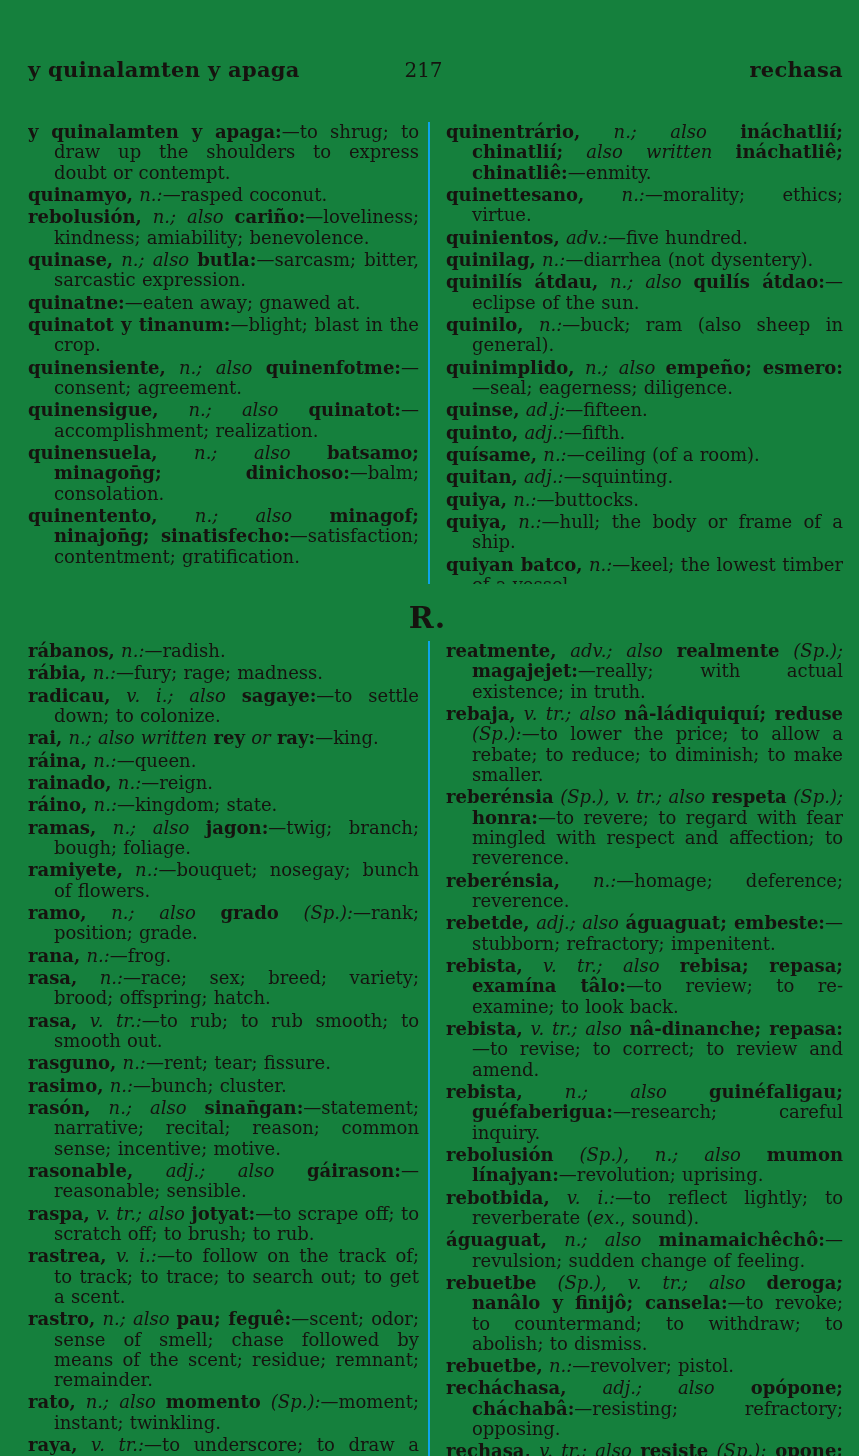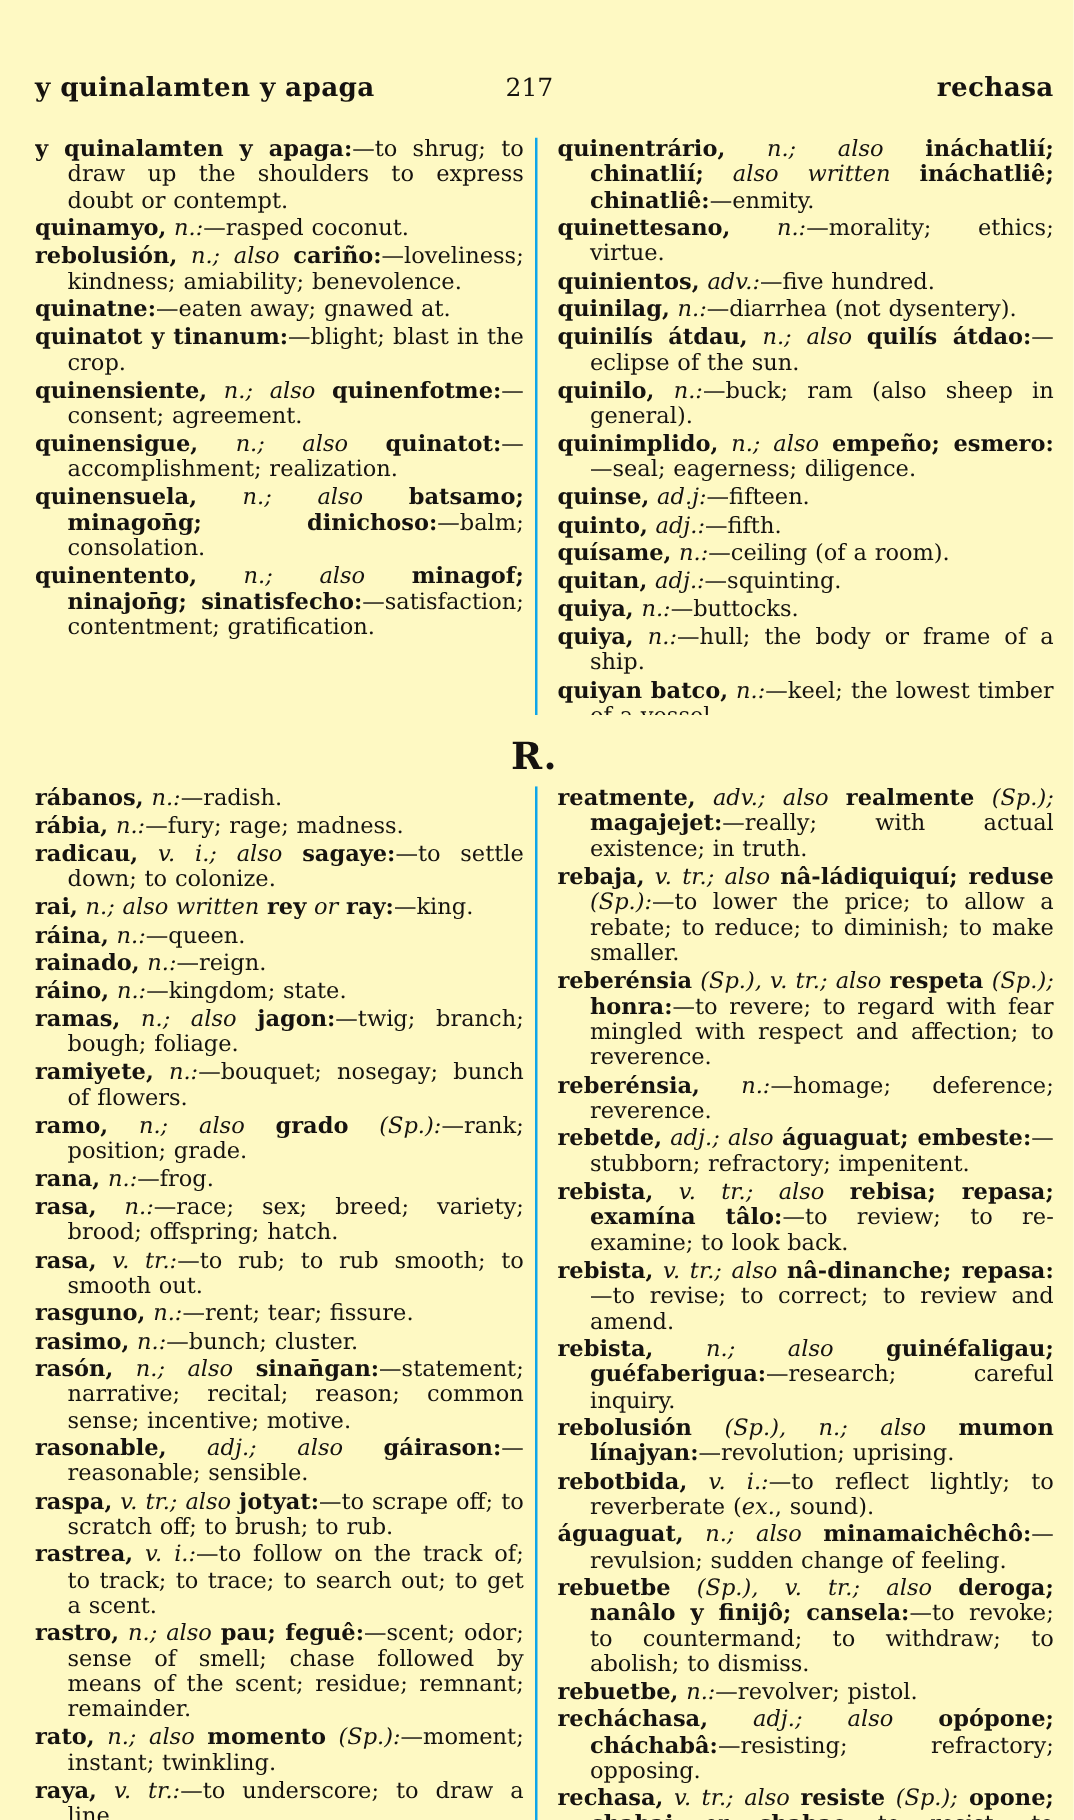--- a/index.html
+++ b/index.html
@@ -21,21 +21,21 @@
     margin-top:8px;
   }
   .runhead .lh{font-weight:bold;justify-self:start;letter-spacing:.3px;}
   .runhead .pn{justify-self:center;font-weight:normal;transform:translateX(-12px);font-size:20px;margin-top:36px;}
   .runhead .rh{font-weight:bold;justify-self:end;letter-spacing:.3px;}
   
   .cols{
     display:flex;
     align-items:stretch;
   }
-  .sec-top{margin-top:28px;height:462px;overflow:hidden;}
+  .sec-top{margin-top:40px;height:462px;overflow:hidden;}
   .sec-bottom{margin-top:6px;height:880px;overflow:hidden;}
   .col{box-sizing:border-box;}
   .col-l{width:400px;padding-right:9px;}
   .col-r{flex:1;border-left:2px solid #0ea5e9;padding-left:16px;}
   
   .entry{
     margin:0 0 2px 0;
     font-size:18px;
     line-height:1.13;
     text-align:justify;
@@ -51,33 +51,34 @@
     font-weight:bold;
     font-size:30px;
     margin:16px 0 6px 0;
     transform:translateX(-8px);
     letter-spacing:1px;
   }
 </style>
 </head>
 <body>
 
-<div class="page" style="background: #fef9c3; color: rgb(22, 19, 15);">
+<div class="page" style="background: #15803d; color: rgb(22, 19, 15);">
 
   <div class="runhead">
     <span class="lh">y quinalamten y apaga</span>
     <span class="pn">217</span>
     <span class="rh">rechasa</span>
   </div>
 
   <div class="cols sec-top">
     <div class="col col-l">
         <p class="entry"><span class="b">y quinalamten y apaga:</span><span class="r">—to shrug; to draw up the shoulders to express doubt or contempt.</span></p>
         <p class="entry"><span class="b">quinamyo,</span><span class="i"> n.:</span><span class="r">—rasped coconut.</span></p>
         <p class="entry"><span class="b">rebolusión,</span><span class="i"> n.; also </span><span class="b">cariño:</span><span class="r">—loveliness; kindness; amiability; benevolence.</span></p>
+        <p class="entry"><span class="b">quinase,</span><span class="i"> n.; also </span><span class="b">butla:</span><span class="r">—sarcasm; bitter, sarcastic expression.</span></p>
         <p class="entry"><span class="b">quinatne:</span><span class="r">—eaten away; gnawed at.</span></p>
         <p class="entry"><span class="b">quinatot y tinanum:</span><span class="r">—blight; blast in the crop.</span></p>
         <p class="entry"><span class="b">quinensiente,</span><span class="i"> n.; also </span><span class="b">quinenfotme:</span><span class="r">—consent; agreement.</span></p>
         <p class="entry"><span class="b">quinensigue,</span><span class="i"> n.; also </span><span class="b">quinatot:</span><span class="r">—accomplishment; realization.</span></p>
         <p class="entry"><span class="b">quinensuela,</span><span class="i"> n.; also </span><span class="b">batsamo; minagon̄g; dinichoso:</span><span class="r">—balm; consolation.</span></p>
         <p class="entry"><span class="b">quinentento,</span><span class="i"> n.; also </span><span class="b">minagof; ninajon̄g; sinatisfecho:</span><span class="r">—satisfaction; contentment; gratification.</span></p>
       </div>
     <div class="col col-r">
         <p class="entry"><span class="b">quinentrário,</span><span class="i"> n.; also </span><span class="b">ináchatlií; chinatlií;</span><span class="i"> also written </span><span class="b">ináchatliê; chinatliê:</span><span class="r">—enmity.</span></p>
         <p class="entry"><span class="b">quinettesano,</span><span class="i"> n.:</span><span class="r">—morality; ethics; virtue.</span></p>

